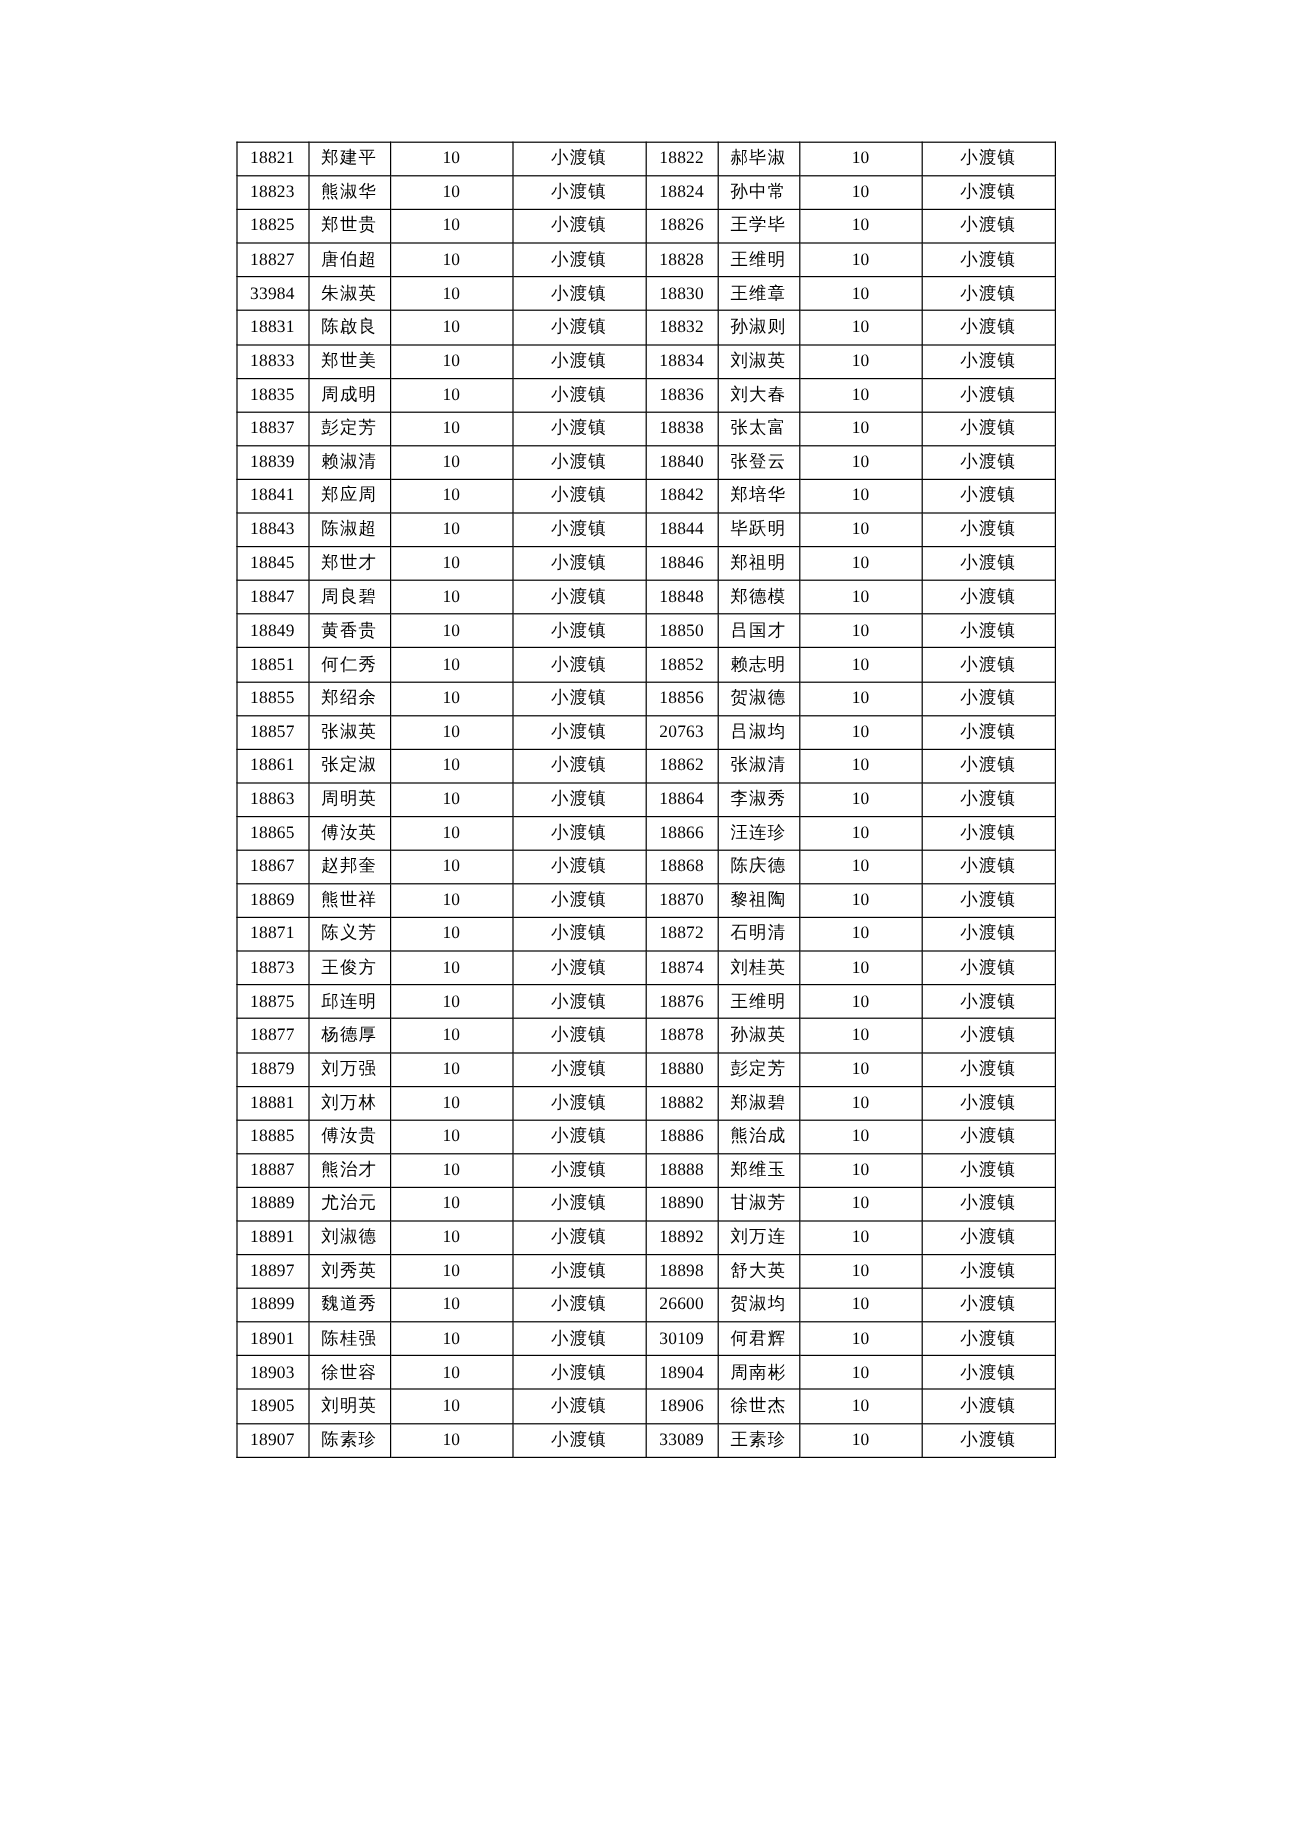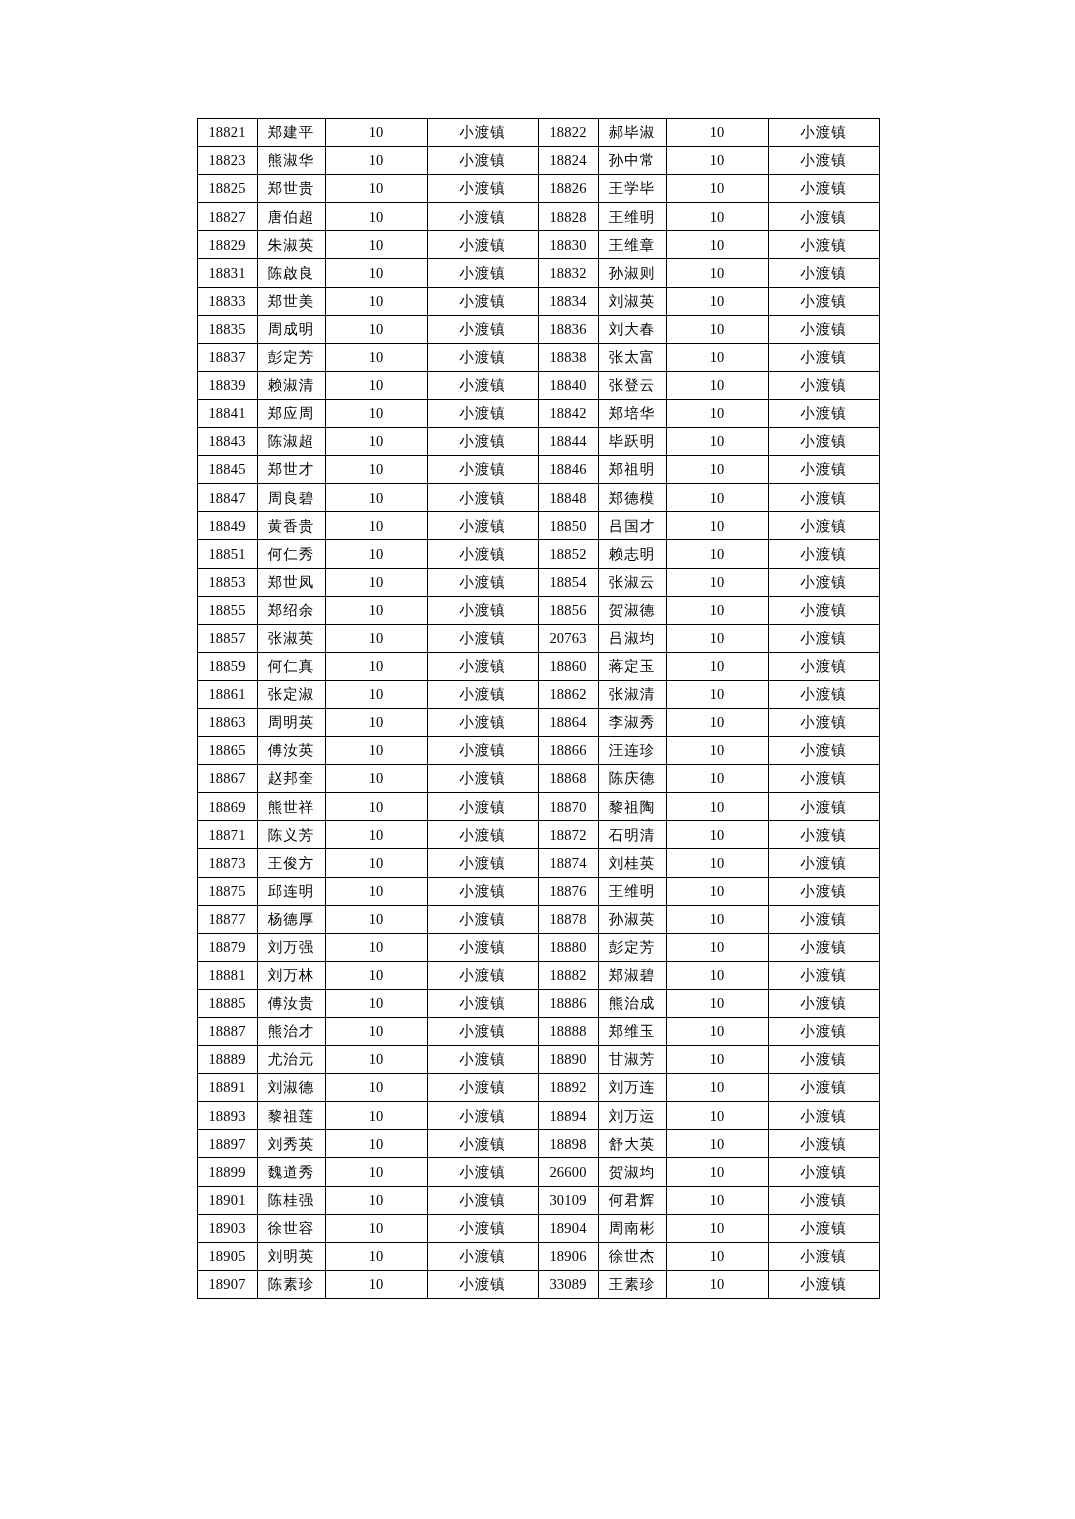--- a/index.html
+++ b/index.html
@@ -107,21 +107,21 @@
             <td class="id">18827</td>
             <td class="name">唐伯超</td>
             <td class="amt">10</td>
             <td class="town">小渡镇</td>
             <td class="id">18828</td>
             <td class="name">王维明</td>
             <td class="amt">10</td>
             <td class="town">小渡镇</td>
           </tr>
           <tr>
-            <td class="id">18829</td>
+            <td class="id">33984</td>
             <td class="name">朱淑英</td>
             <td class="amt">10</td>
             <td class="town">小渡镇</td>
             <td class="id">18830</td>
             <td class="name">王维章</td>
             <td class="amt">10</td>
             <td class="town">小渡镇</td>
           </tr>
           <tr>
             <td class="id">18831</td>
@@ -227,60 +227,40 @@
             <td class="id">18851</td>
             <td class="name">何仁秀</td>
             <td class="amt">10</td>
             <td class="town">小渡镇</td>
             <td class="id">18852</td>
             <td class="name">赖志明</td>
             <td class="amt">10</td>
             <td class="town">小渡镇</td>
           </tr>
           <tr>
-            <td class="id">18853</td>
-            <td class="name">郑世凤</td>
-            <td class="amt">10</td>
-            <td class="town">小渡镇</td>
-            <td class="id">18854</td>
-            <td class="name">张淑云</td>
-            <td class="amt">10</td>
-            <td class="town">小渡镇</td>
-          </tr>
-          <tr>
             <td class="id">18855</td>
             <td class="name">郑绍余</td>
             <td class="amt">10</td>
             <td class="town">小渡镇</td>
             <td class="id">18856</td>
             <td class="name">贺淑德</td>
             <td class="amt">10</td>
             <td class="town">小渡镇</td>
           </tr>
           <tr>
             <td class="id">18857</td>
             <td class="name">张淑英</td>
             <td class="amt">10</td>
             <td class="town">小渡镇</td>
             <td class="id">20763</td>
             <td class="name">吕淑均</td>
             <td class="amt">10</td>
             <td class="town">小渡镇</td>
           </tr>
           <tr>
-            <td class="id">18859</td>
-            <td class="name">何仁真</td>
-            <td class="amt">10</td>
-            <td class="town">小渡镇</td>
-            <td class="id">18860</td>
-            <td class="name">蒋定玉</td>
-            <td class="amt">10</td>
-            <td class="town">小渡镇</td>
-          </tr>
-          <tr>
             <td class="id">18861</td>
             <td class="name">张定淑</td>
             <td class="amt">10</td>
             <td class="town">小渡镇</td>
             <td class="id">18862</td>
             <td class="name">张淑清</td>
             <td class="amt">10</td>
             <td class="town">小渡镇</td>
           </tr>
           <tr>
@@ -413,30 +393,20 @@
             <td class="amt">10</td>
             <td class="town">小渡镇</td>
           </tr>
           <tr>
             <td class="id">18891</td>
             <td class="name">刘淑德</td>
             <td class="amt">10</td>
             <td class="town">小渡镇</td>
             <td class="id">18892</td>
             <td class="name">刘万连</td>
-            <td class="amt">10</td>
-            <td class="town">小渡镇</td>
-          </tr>
-          <tr>
-            <td class="id">18893</td>
-            <td class="name">黎祖莲</td>
-            <td class="amt">10</td>
-            <td class="town">小渡镇</td>
-            <td class="id">18894</td>
-            <td class="name">刘万运</td>
             <td class="amt">10</td>
             <td class="town">小渡镇</td>
           </tr>
           <tr>
             <td class="id">18897</td>
             <td class="name">刘秀英</td>
             <td class="amt">10</td>
             <td class="town">小渡镇</td>
             <td class="id">18898</td>
             <td class="name">舒大英</td>

